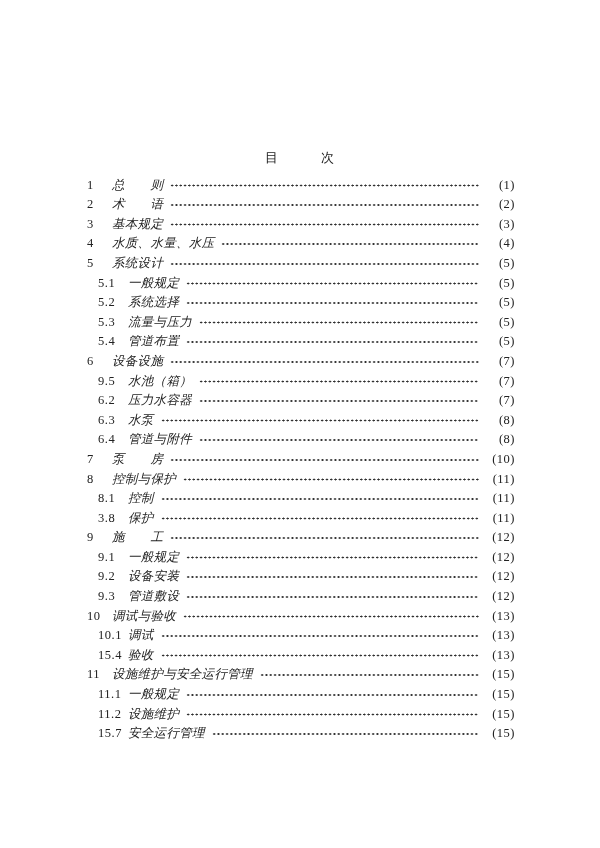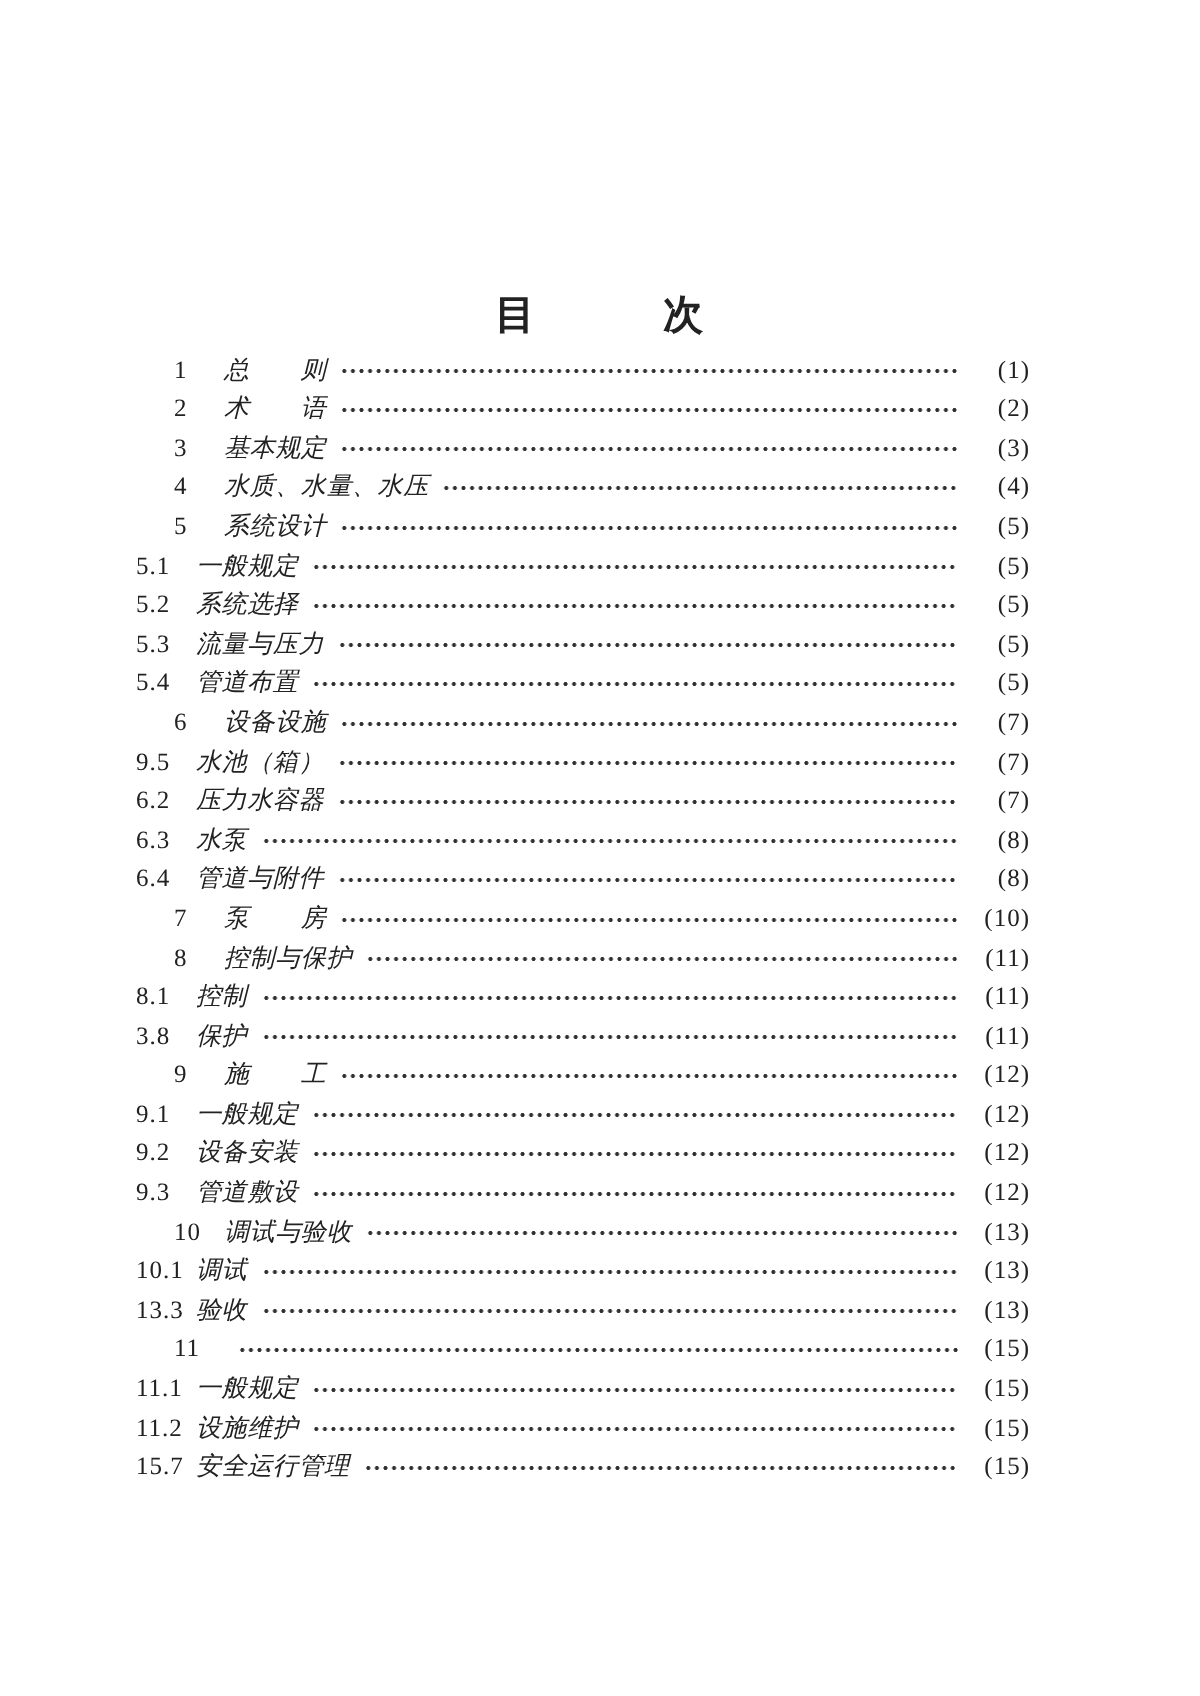--- a/index.html
+++ b/index.html
@@ -20,42 +20,42 @@
     height: 848px;
     background: #ffffff;
     overflow: hidden;
   }
   .doc-title {
     position: absolute;
     top: 148px;
     left: 0;
     width: 100%;
     text-align: center;
-    font-size: 20px;
-    font-weight: 700;
+    font-size: 13px;
+    font-weight: 400;
     letter-spacing: 1px;
     line-height: 20px;
     white-space: pre;
   }
   .toc {
     position: absolute;
     top: 175.6px;
     left: 0;
     width: 600px;
   }
   .row {
     display: flex;
     align-items: center;
     height: 19.6px;
     padding-right: 85px;
     font-size: 12.5px;
     line-height: 19.6px;
   }
   .row.level-1 { padding-left: 87px; }
-  .row.level-2 { padding-left: 68px; }
+  .row.level-2 { padding-left: 98px; }
   .num {
     flex: none;
     letter-spacing: 0.5px;
   }
   .level-1 .num { width: 25px; }
   .level-2 .num { width: 30px; }
   .title-text {
     flex: none;
     white-space: pre;
     letter-spacing: 0.3px;
@@ -247,28 +247,29 @@
   </div>
 
   <div class="row level-2">
     <span class="num">10.1</span>
     <span class="title-text">调试</span>
     <span class="leader"></span>
     <span class="pg">(13)</span>
   </div>
 
   <div class="row level-2">
-    <span class="num">13.3</span>
+    <span class="num">15.4</span>
     <span class="title-text">验收</span>
     <span class="leader"></span>
     <span class="pg">(13)</span>
   </div>
 
   <div class="row level-1">
     <span class="num">11</span>
+    <span class="title-text">设施维护与安全运行管理</span>
     <span class="leader"></span>
     <span class="pg">(15)</span>
   </div>
 
   <div class="row level-2">
     <span class="num">11.1</span>
     <span class="title-text">一般规定</span>
     <span class="leader"></span>
     <span class="pg">(15)</span>
   </div>

